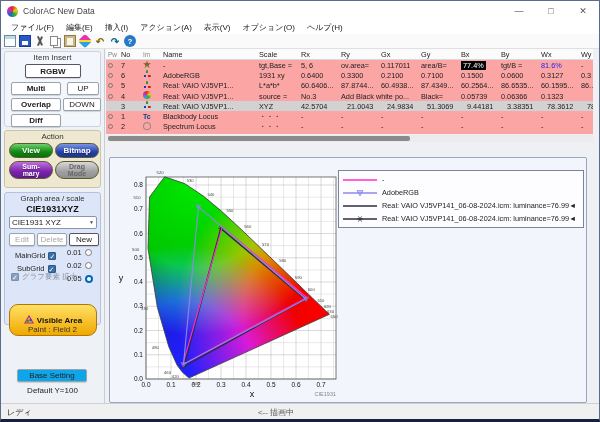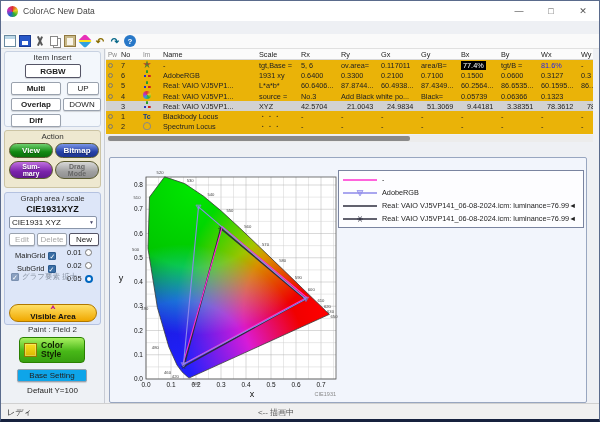--- a/index.html
+++ b/index.html
@@ -38,21 +38,21 @@
   .pill-bitmap{background:linear-gradient(#7a96e8,#2742a8 60%,#1d3490);}
   .pill-sum{background:linear-gradient(#c070e0,#7a22aa 60%,#641a92);}
   .pill-drag{background:linear-gradient(#d8d8d8,#a0a0a0 60%,#909090);color:#666;text-shadow:none;}
   .dis{color:#a8a8a8;}
   .chk{display:inline-block;width:8px;height:8px;background:#3a6ea5;border:1px solid #2a5a90;border-radius:1px;color:#fff;font-size:7px;line-height:8px;text-align:center;}
   .chk.gray{background:#8aa0c0;border-color:#7a90b0;}
   .radio{display:inline-block;width:7px;height:7px;border:1px solid #777;border-radius:50%;background:#fff;vertical-align:middle;}
   .radio.sel{border:2px solid #0067c0;width:8px;height:8px;background:#fff;}
   .srow{position:absolute;font-size:7.5px;color:#222;display:flex;align-items:center;gap:3px;}
   
-  #table{position:absolute;left:105px;top:48px;width:487px;height:85px;background:#eab308;overflow:hidden;}
+  #table{position:absolute;left:105px;top:48px;width:487px;height:85px;background:#fca5a5;overflow:hidden;}
   .trow{display:flex;height:10.3px;align-items:center;}
   .trow.head{height:11px;border-bottom:1px solid #d8d8d8;background:#fbfbfb;color:#333;}
   .trow.selrow{background:#d2d2d2;}
   .tc{flex:none;overflow:hidden;white-space:nowrap;font-size:7.3px;color:#222;padding-left:2px;}
   .tc.ovf{overflow:visible;}
   .tc .inv{background:#000;color:#fff;padding:16px 2px;}
   .tc .blue{color:#2222ee;}
   .rdot{display:inline-block;width:5px;height:5px;border:1px solid #777;border-radius:50%;}
   .icn{display:inline-block;width:8px;height:8px;}
   .icn.rgbdots{background:radial-gradient(circle at 50% 22%,#2a9a2a 0 1.3px,transparent 1.5px),radial-gradient(circle at 25% 75%,#2233cc 0 1.3px,transparent 1.5px),radial-gradient(circle at 78% 75%,#cc2222 0 1.3px,transparent 1.5px);}
@@ -80,20 +80,29 @@
   <div id="titlebar">
     <div id="applogo"></div>
     <div id="title">ColorAC  New Data</div>
     <div id="wincontrols">
       <div class="wbtn">—</div>
       <div class="wbtn">□</div>
       <div class="wbtn">✕</div>
     </div>
   </div>
 
+  <div id="menubar">
+      <div class="menuitem">ファイル(F)</div>
+      <div class="menuitem">編集(E)</div>
+      <div class="menuitem">挿入(I)</div>
+      <div class="menuitem">アクション(A)</div>
+      <div class="menuitem">表示(V)</div>
+      <div class="menuitem">オプション(O)</div>
+      <div class="menuitem">ヘルプ(H)</div>
+    </div>
   <div id="toolbar">
       <div class="tico ti-new"></div>
       <div class="tico ti-save"></div>
       <div class="tico ti-cut"></div>
       <div class="tico ti-copy"></div>
       <div class="tico ti-paste"></div>
       <div class="tico ti-brush"></div>
       <div class="tico ti-undo">↶</div>
       <div class="tico ti-redo">↷</div>
       <div class="tico ti-help">?</div>
@@ -153,35 +162,29 @@
             <span>0.05</span>
             <span class="radio sel"></span>
           </div>
         </div>
       <div class="srow" style="left:6px;top:79px;color:#8a94a4;">
         <span class="chk gray">✓</span>
           <span>グラフ要素 拡大</span>
       </div>
     </div>
 
-    <div style="position:absolute;left:8px;top:255px;width:88px;height:18px;border-radius:9px;background:linear-gradient(#ffe066,#f0a800);border:1px solid #b07800;display:flex;align-items:center;justify-content:center;gap:3px;flex-direction:column;">
+    <div style="position:absolute;left:8px;top:255px;width:88px;height:32px;border-radius:9px;background:linear-gradient(#ffe066,#f0a800);border:1px solid #b07800;display:flex;align-items:center;justify-content:center;gap:3px;">
       <svg width="10" height="10">
           <polygon points="5,1 9,8 1,8" fill="none" stroke="#c02090" stroke-width="1.2"></polygon>
           <circle cx="4" cy="6" r="1.5" fill="#30a030"></circle>
           <circle cx="6.5" cy="5" r="1.2" fill="#2050d0"></circle>
         </svg>
       <span style="font-size:8px;font-weight:bold;color:#111;">Visible Area</span>
     </div>
     <div style="position:absolute;left:0;top:276px;width:100%;text-align:center;font-size:8px;color:#333;">Paint : Field 2</div>
-    <div style="position:absolute;left:18px;top:288px;width:66px;height:26px;border-radius:4px;background:linear-gradient(#a8f060,#48b818 55%,#38a010);border:1px solid #2a8000;display:flex;align-items:center;padding-left:4px;gap:4px;">
-      <span style="width:13px;height:14px;background:linear-gradient(#f8e020,#d8b800);border:1px solid #907800;display:inline-block;box-shadow:inset 0 0 0 1px #fff4;"></span>
-      <span style="font-size:8.5px;font-weight:bold;color:#102000;line-height:1.1;">
-        <span>Color</span><br><span>Style</span>
-      </span>
-    </div>
     <div class="sbtn" style="left:16px;top:320px;width:70px;height:13px;font-weight:normal;background:#0ea5e9;">Base Setting</div>
     <div style="position:absolute;left:0;top:337px;width:100%;text-align:center;font-size:8px;color:#222;">Default Y=100</div>
   </div>
 
   <div id="table">
       <div class="trow head">
         <div class="tc" style="width: 13px; color: rgb(136, 136, 136); font-size: 6.5px;">Pw</div>
         <div class="tc" style="width: 22px;">No</div>
         <div class="tc" style="width: 20px; color: rgb(136, 136, 136); font-size: 6.5px;">Im</div>
         <div class="tc" style="width: 96px;">Name</div>

